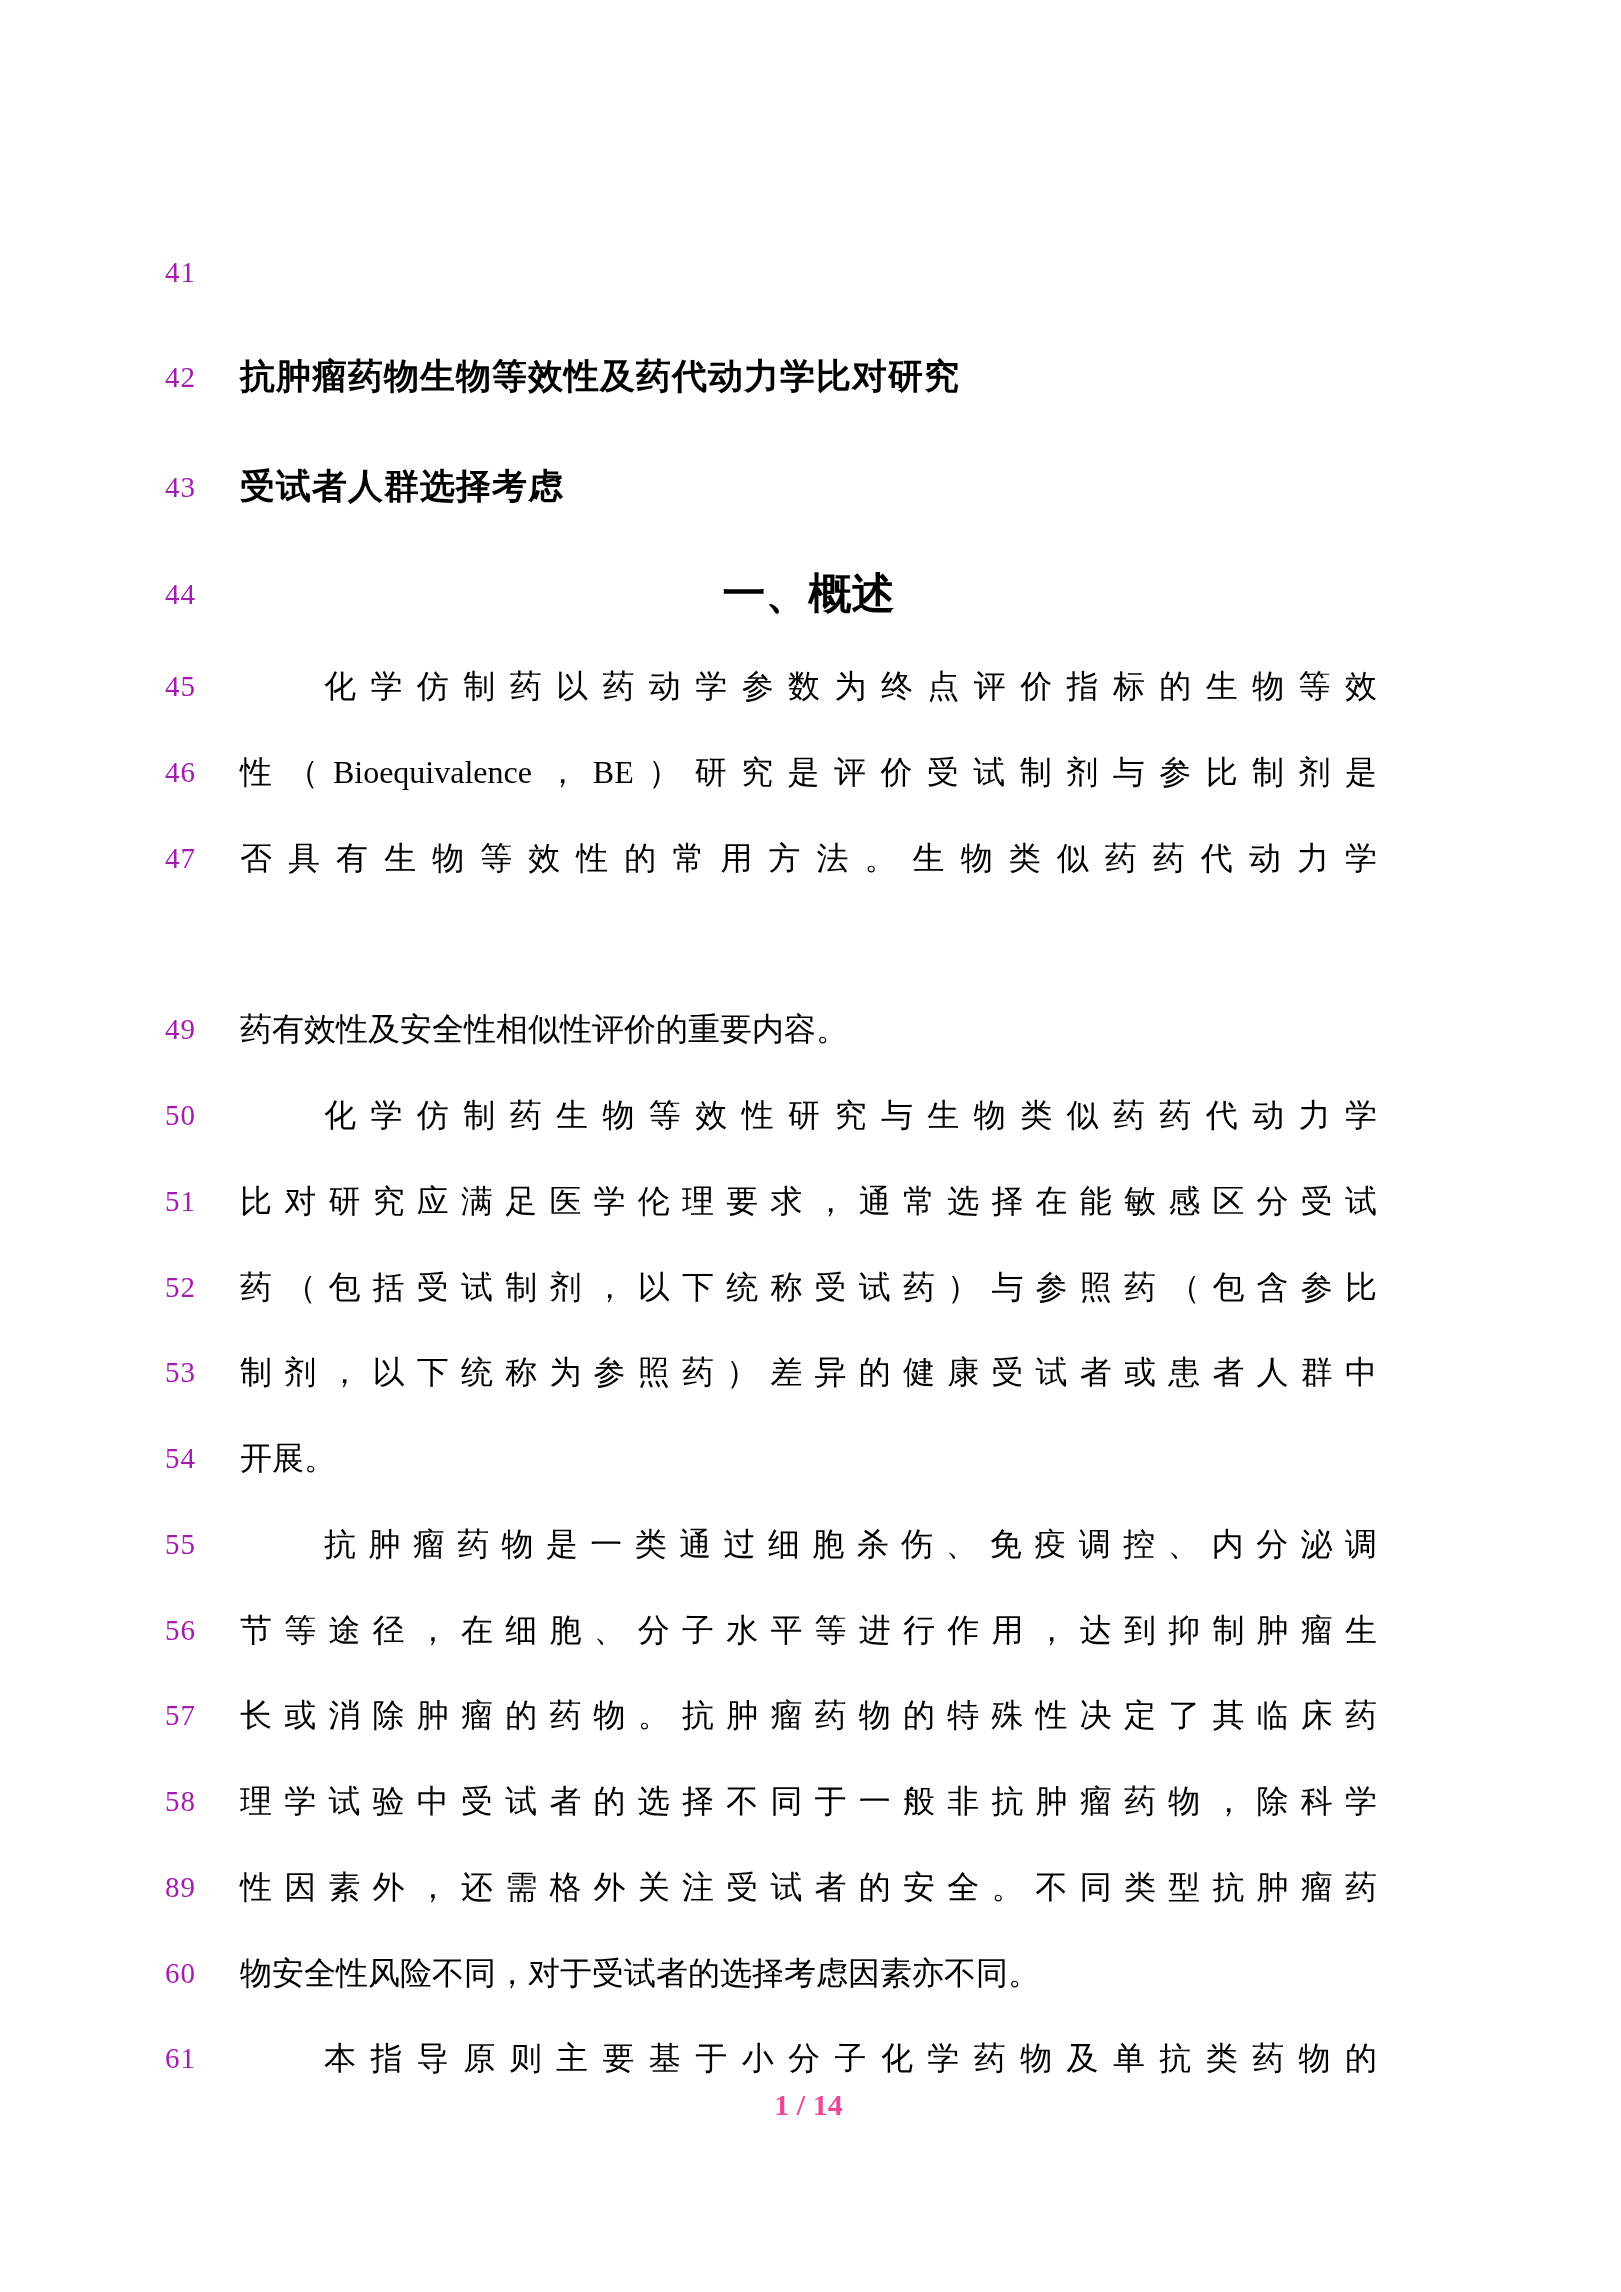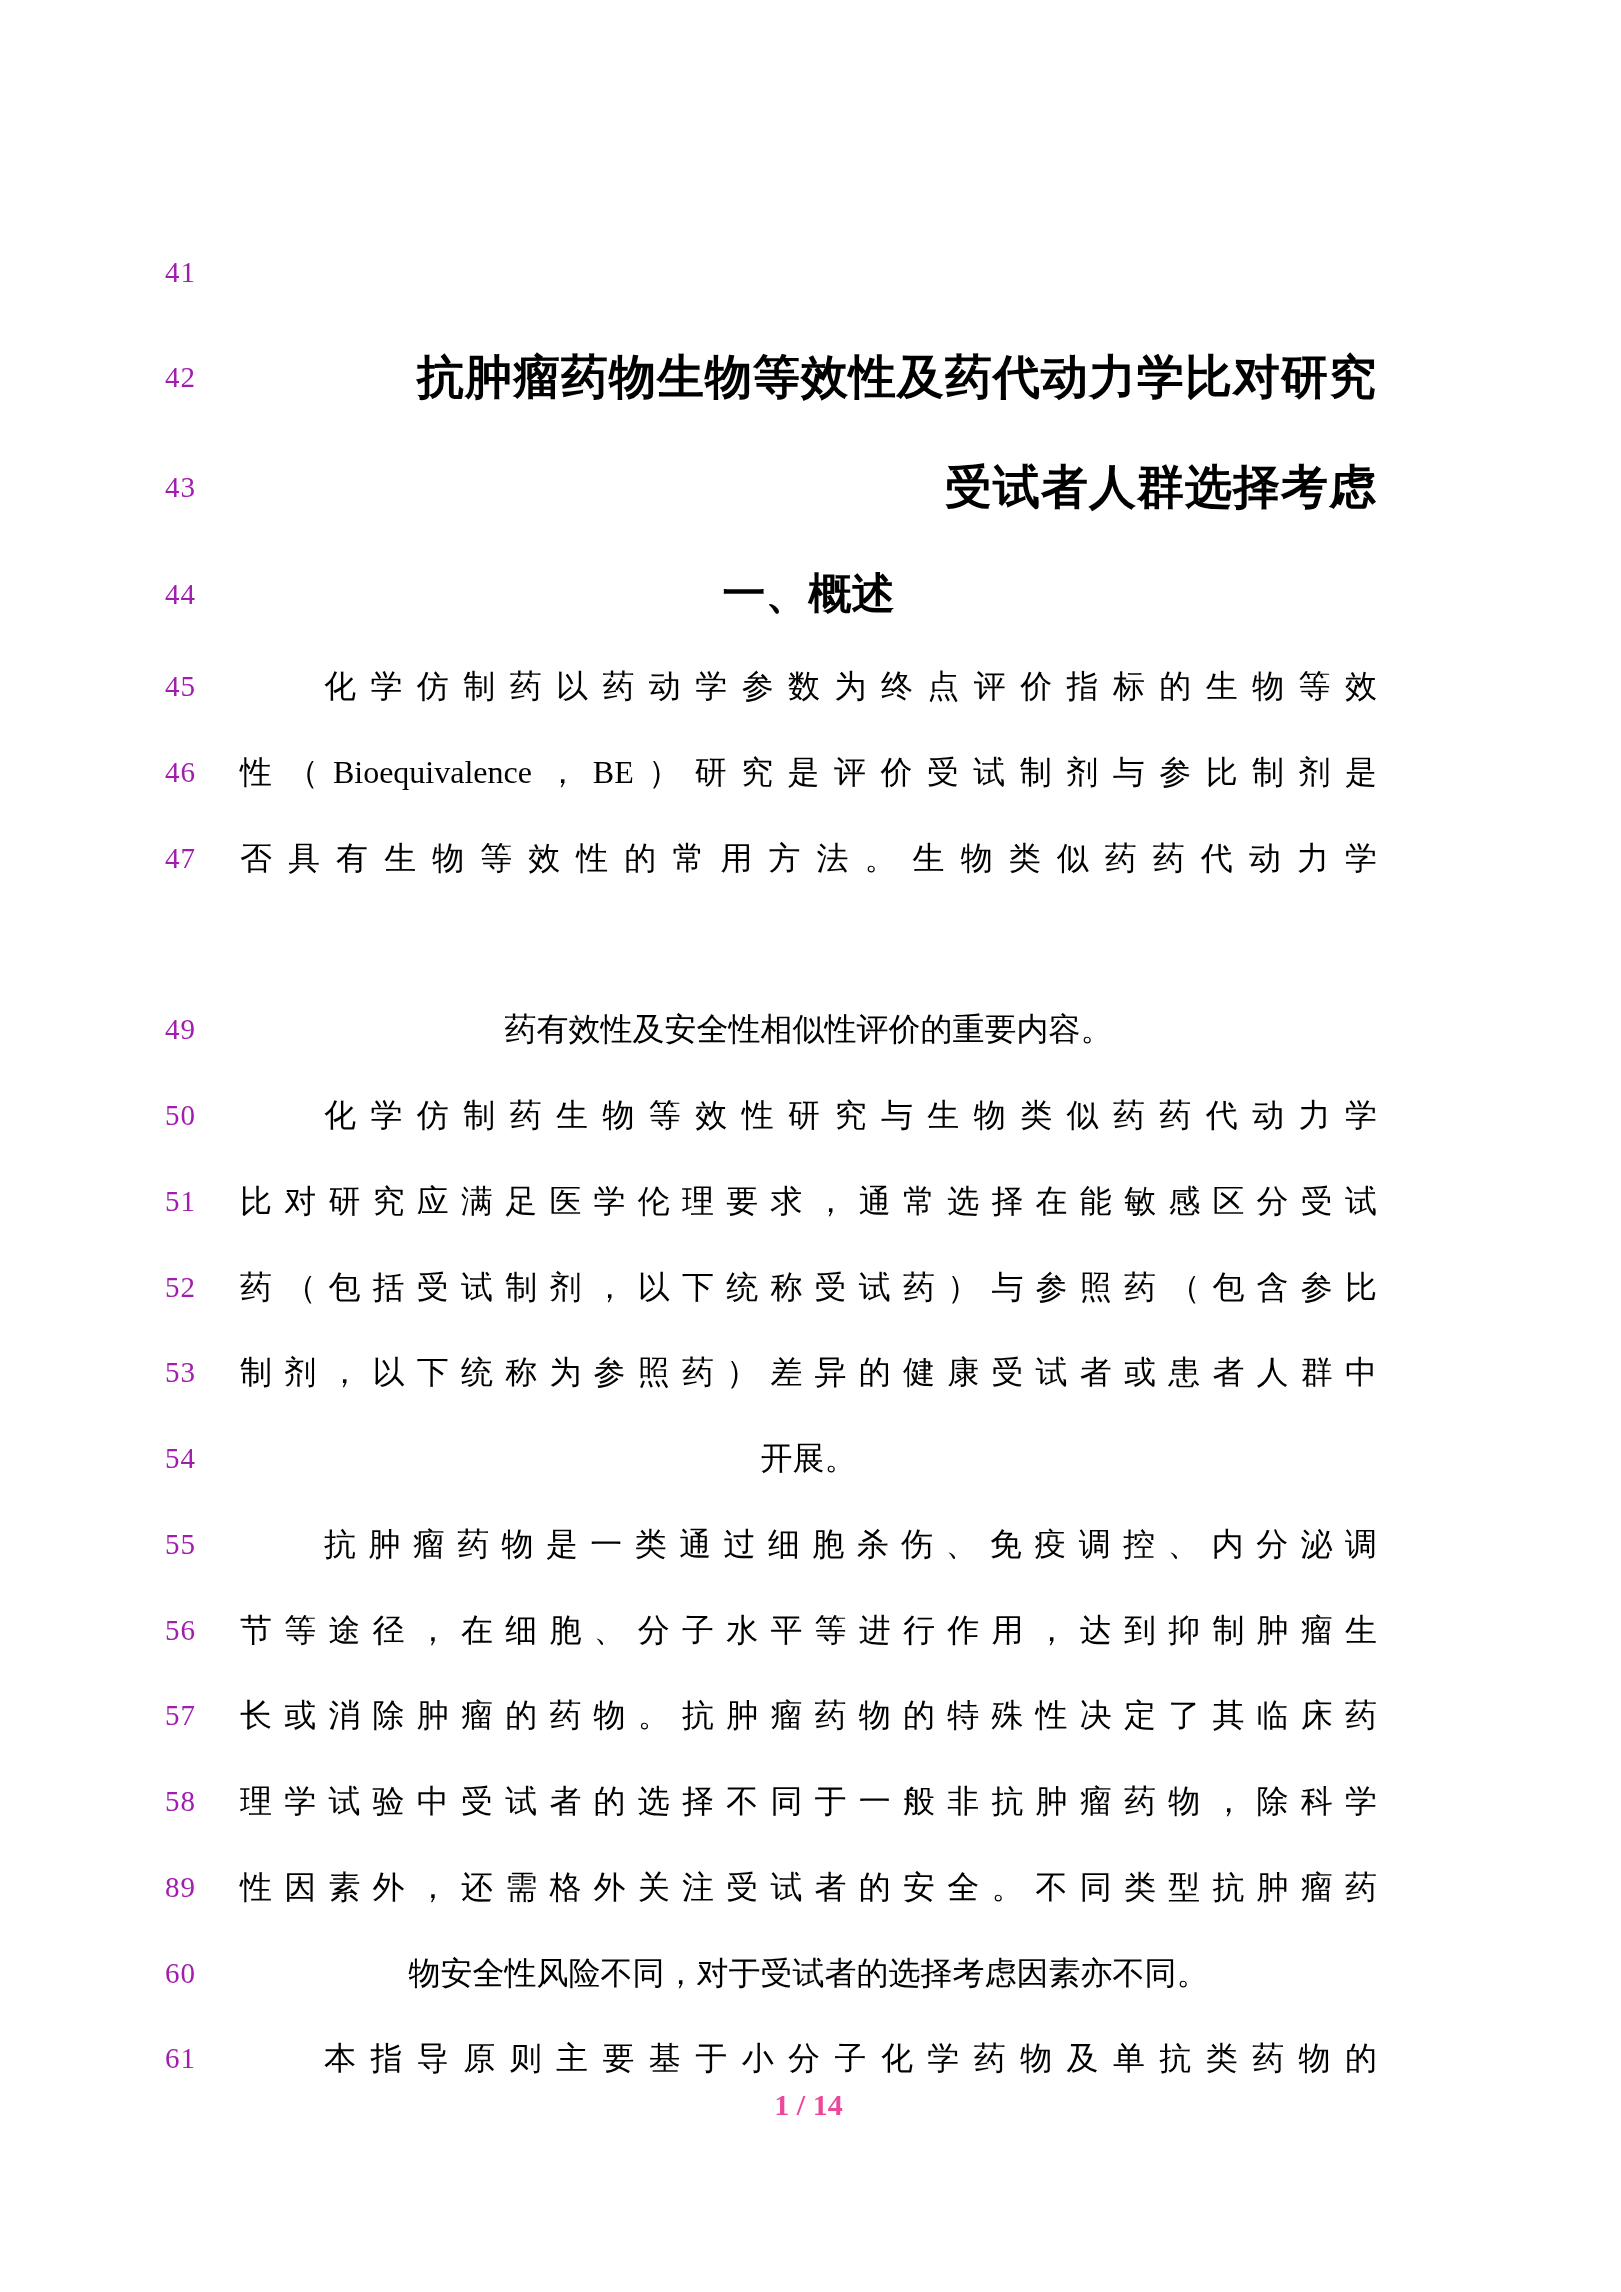--- a/index.html
+++ b/index.html
@@ -44,33 +44,33 @@
   .justify {
     text-align: justify;
     text-align-last: justify;
     text-justify: inter-character;
   }
   .indent {
     padding-left: 84px;
     width: 1053px;
   }
   .title {
-    font-size: 47px;
+    font-size: 35px;
     font-weight: bold;
-    text-align: right;
+    text-align: left;
     letter-spacing: 1px;
     font-family: Liberation Serif, serif;
   }
   .heading {
     font-size: 43px;
     font-weight: bold;
     text-align: center;
   }
   .para-end {
-    text-align: center;
+    text-align: left;
   }
   .footer {
     position: absolute;
     top: 2080px;
     left: 240px;
     width: 1137px;
     height: 49px;
     line-height: 49px;
     text-align: center;
     font-size: 30px;

